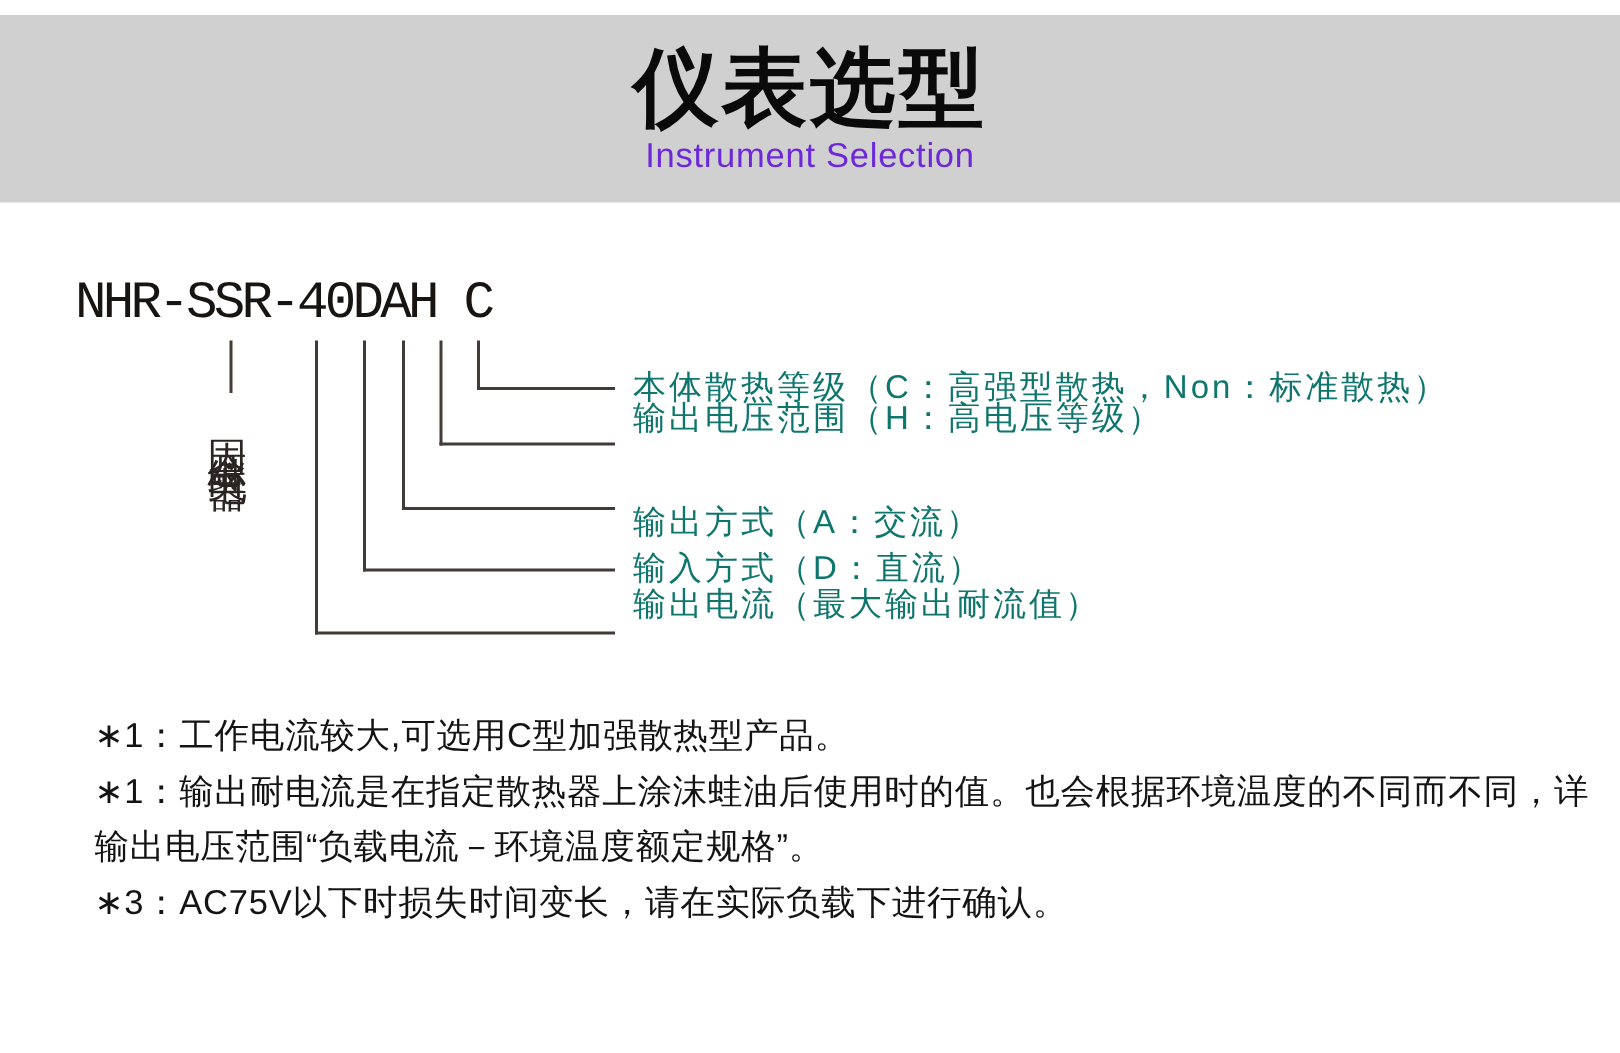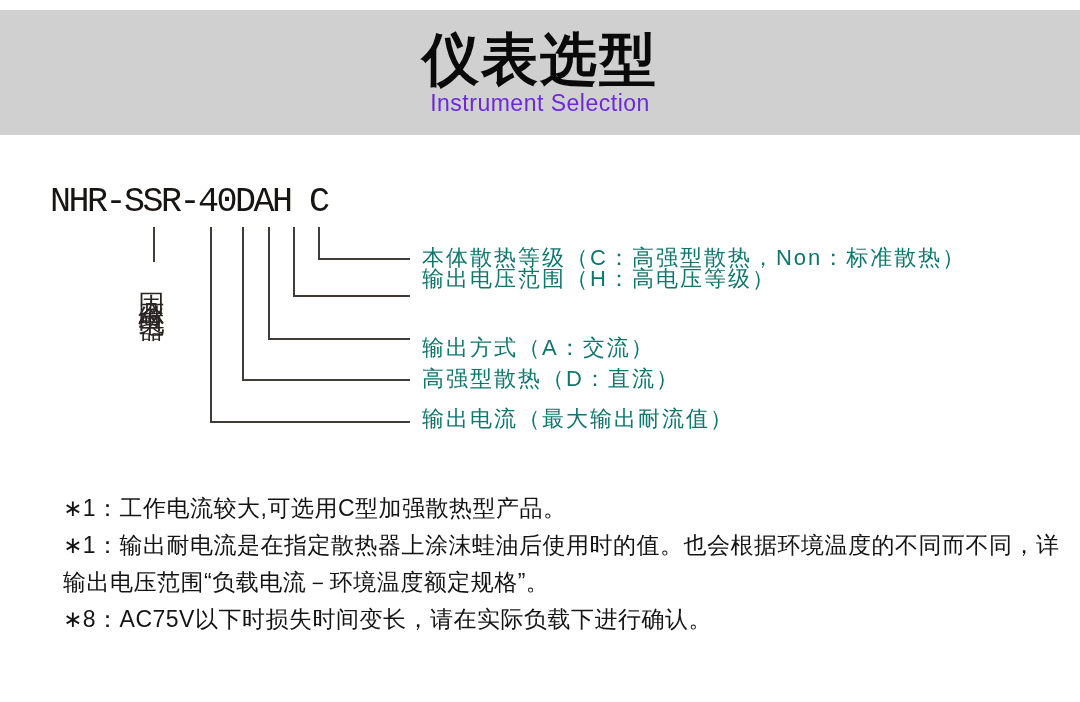--- a/index.html
+++ b/index.html
@@ -47,24 +47,24 @@
   .spec-label{
     position:absolute;left:422px;height:30px;line-height:30px;
     font-size:22px;letter-spacing:2px;color:#0f766e;font-weight:500;
     white-space:nowrap;
   }
   
   .lbl-1{top:243px;}
   .lbl-2{top:264px;}
   .lbl-3{top:333px;}
   .lbl-4{top:364px;}
-  .lbl-5{top:406px;font-family:Liberation Mono, monospace;}
+  .lbl-5{top:388px;}
   
   .notes{
-    position:absolute;left:63px;top:490px;width:990px;
+    position:absolute;left:63px;top:472px;width:990px;
     font-size:23px;line-height:37px;letter-spacing:0.5px;
     color:#141414;
   }
   .note-line{white-space:nowrap;}
 </style>
 </head>
 <body>
 
 <div class="header-band">
   <div class="page-title">仪表选型</div>
@@ -81,22 +81,22 @@
   <div class="connector" style="left:293px;top:227px;width:115px;height:68px;"></div>
   <div class="connector" style="left:268px;top:227px;width:140px;height:111px;"></div>
   <div class="connector" style="left:242px;top:227px;width:166px;height:152px;"></div>
   <div class="connector" style="left:210px;top:227px;width:198px;height:194px;"></div>
 
   <div class="vertical-label">固态继电器</div>
 
   <div class="spec-label lbl-1">本体散热等级（C：高强型散热，Non：标准散热）</div>
   <div class="spec-label lbl-2">输出电压范围（H：高电压等级）</div>
   <div class="spec-label lbl-3">输出方式（A：交流）</div>
-  <div class="spec-label lbl-4">高强型散热（D：直流）</div>
+  <div class="spec-label lbl-4">输入方式（D：直流）</div>
   <div class="spec-label lbl-5">输出电流（最大输出耐流值）</div>
 </div>
 
 <div class="notes">
   <div class="note-line">∗1：工作电流较大,可选用C型加强散热型产品。</div>
   <div class="note-line">∗1：输出耐电流是在指定散热器上涂沫蛙油后使用时的值。也会根据环境温度的不同而不同，详</div>
   <div class="note-line">输出电压范围“负载电流－环境温度额定规格”。</div>
-  <div class="note-line">∗8：AC75V以下时损失时间变长，请在实际负载下进行确认。</div>
+  <div class="note-line">∗3：AC75V以下时损失时间变长，请在实际负载下进行确认。</div>
 </div>
 
 </body></html>

